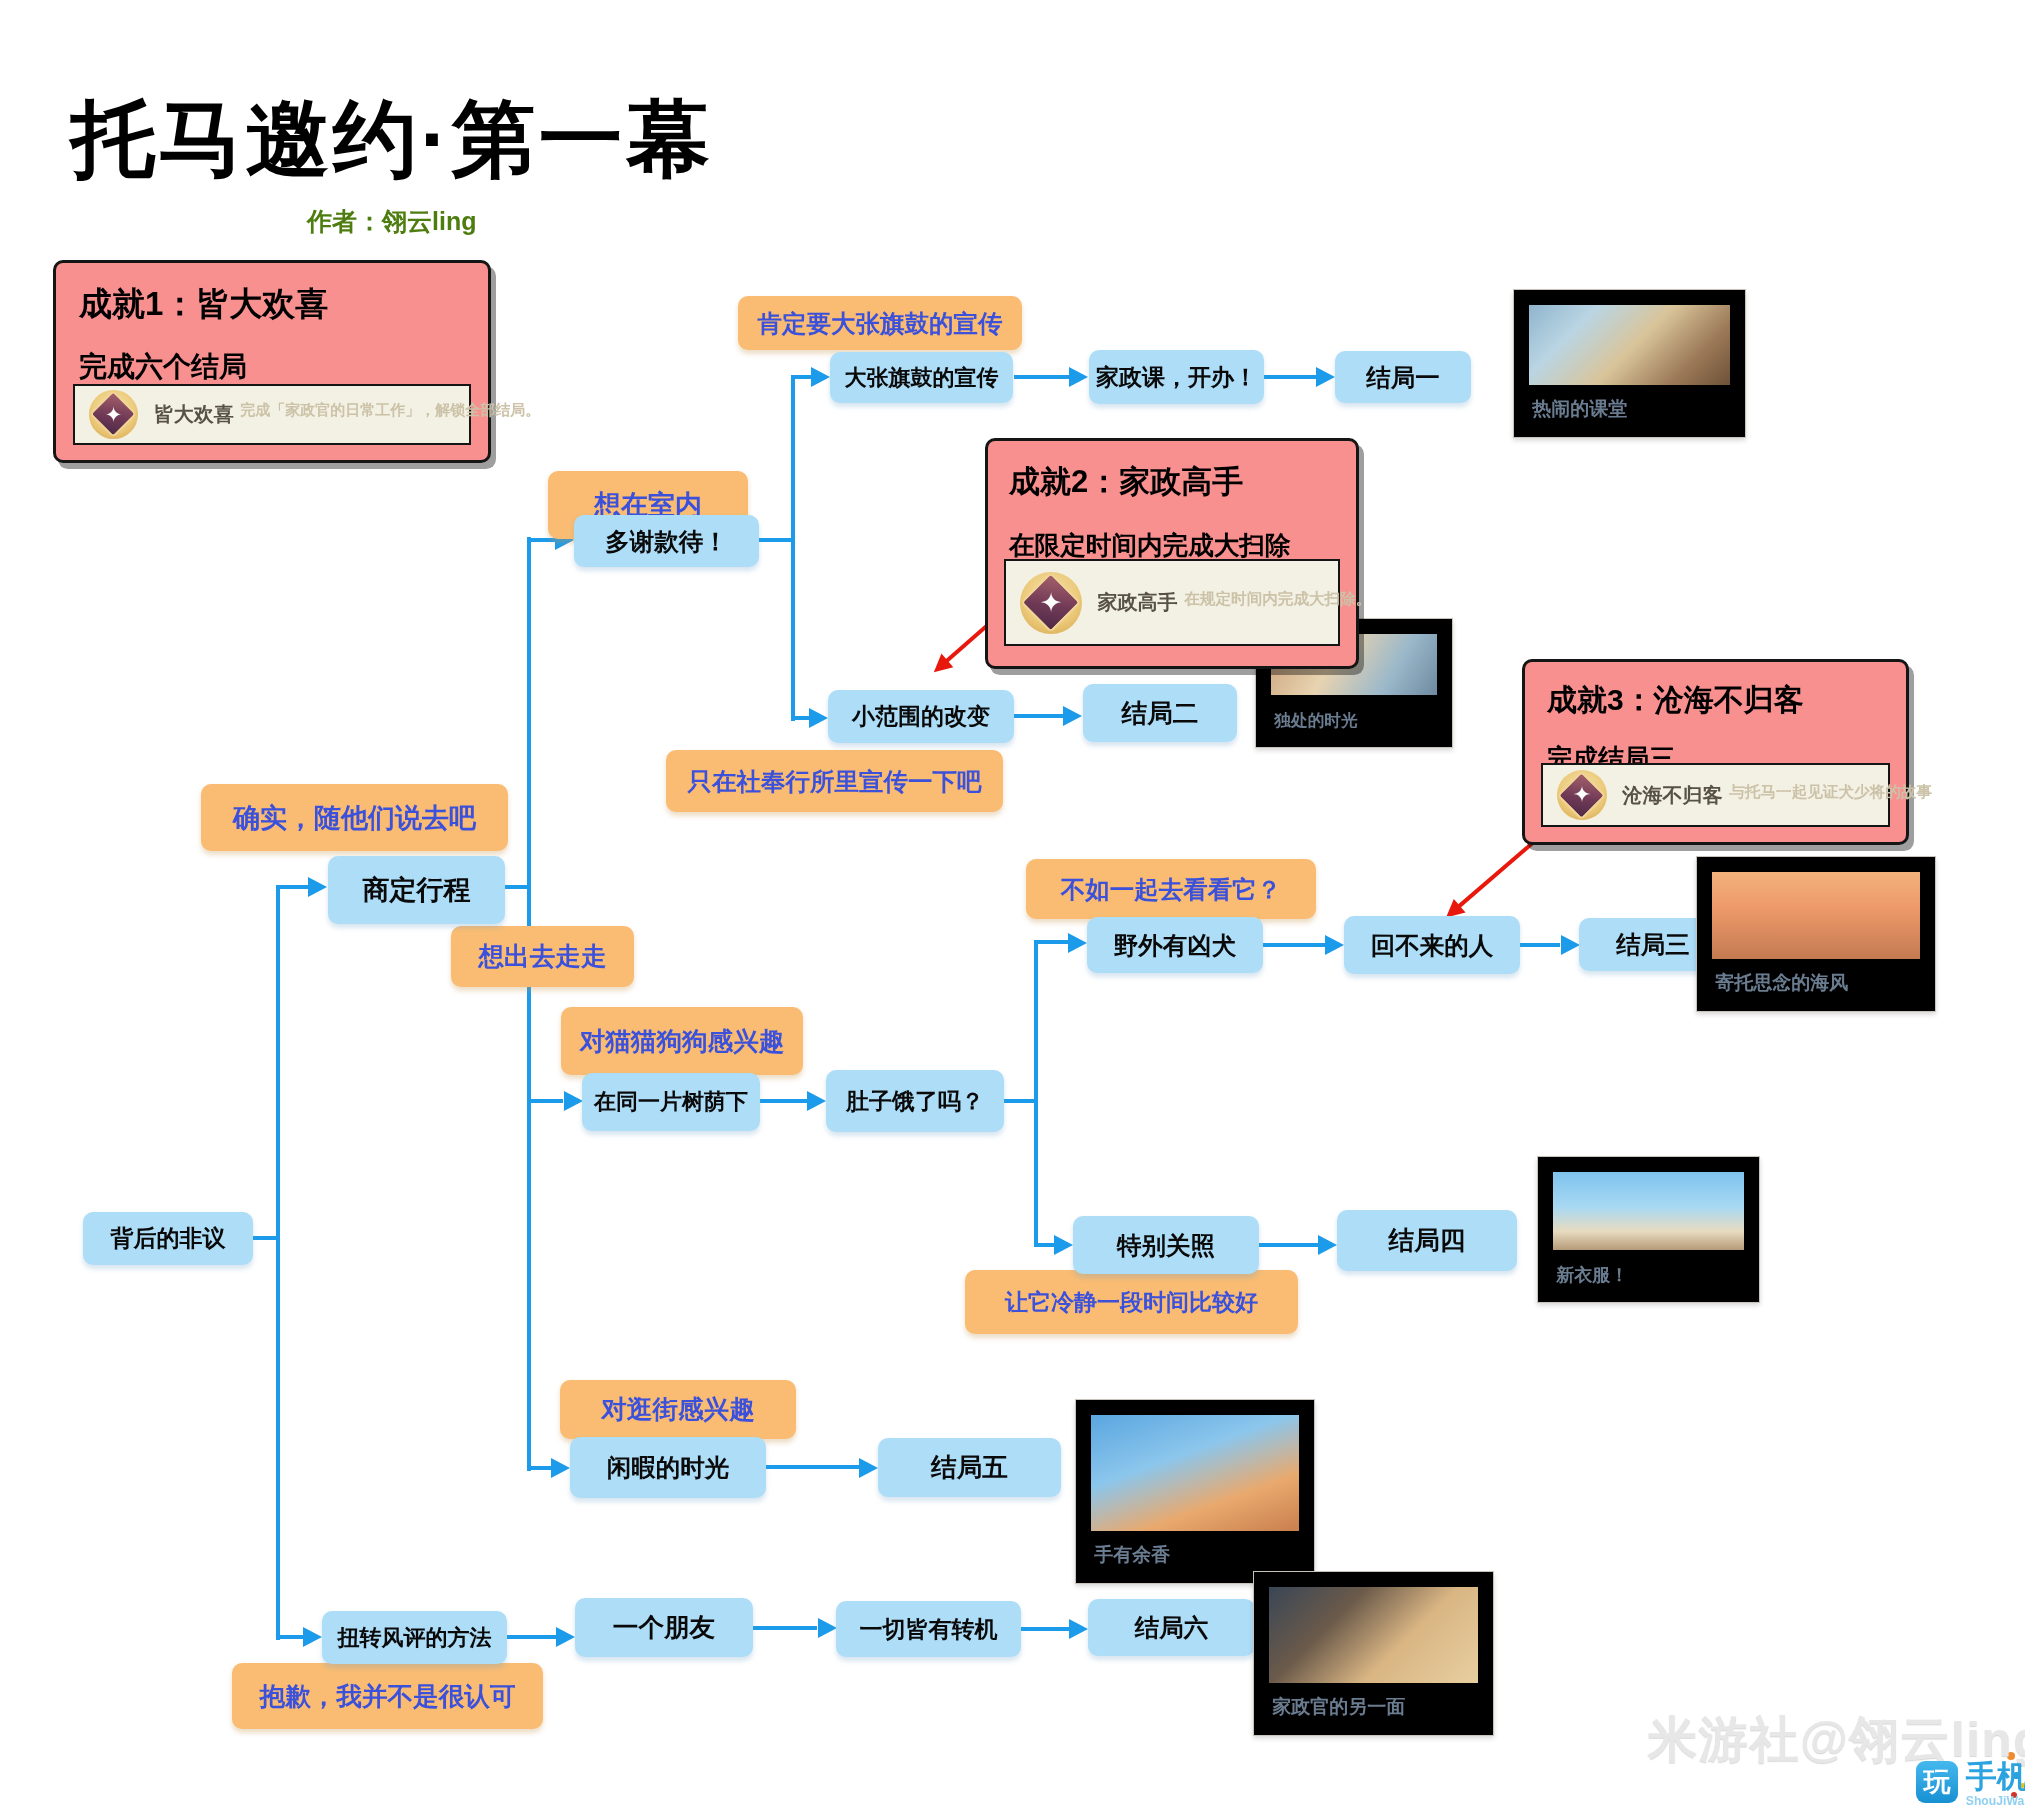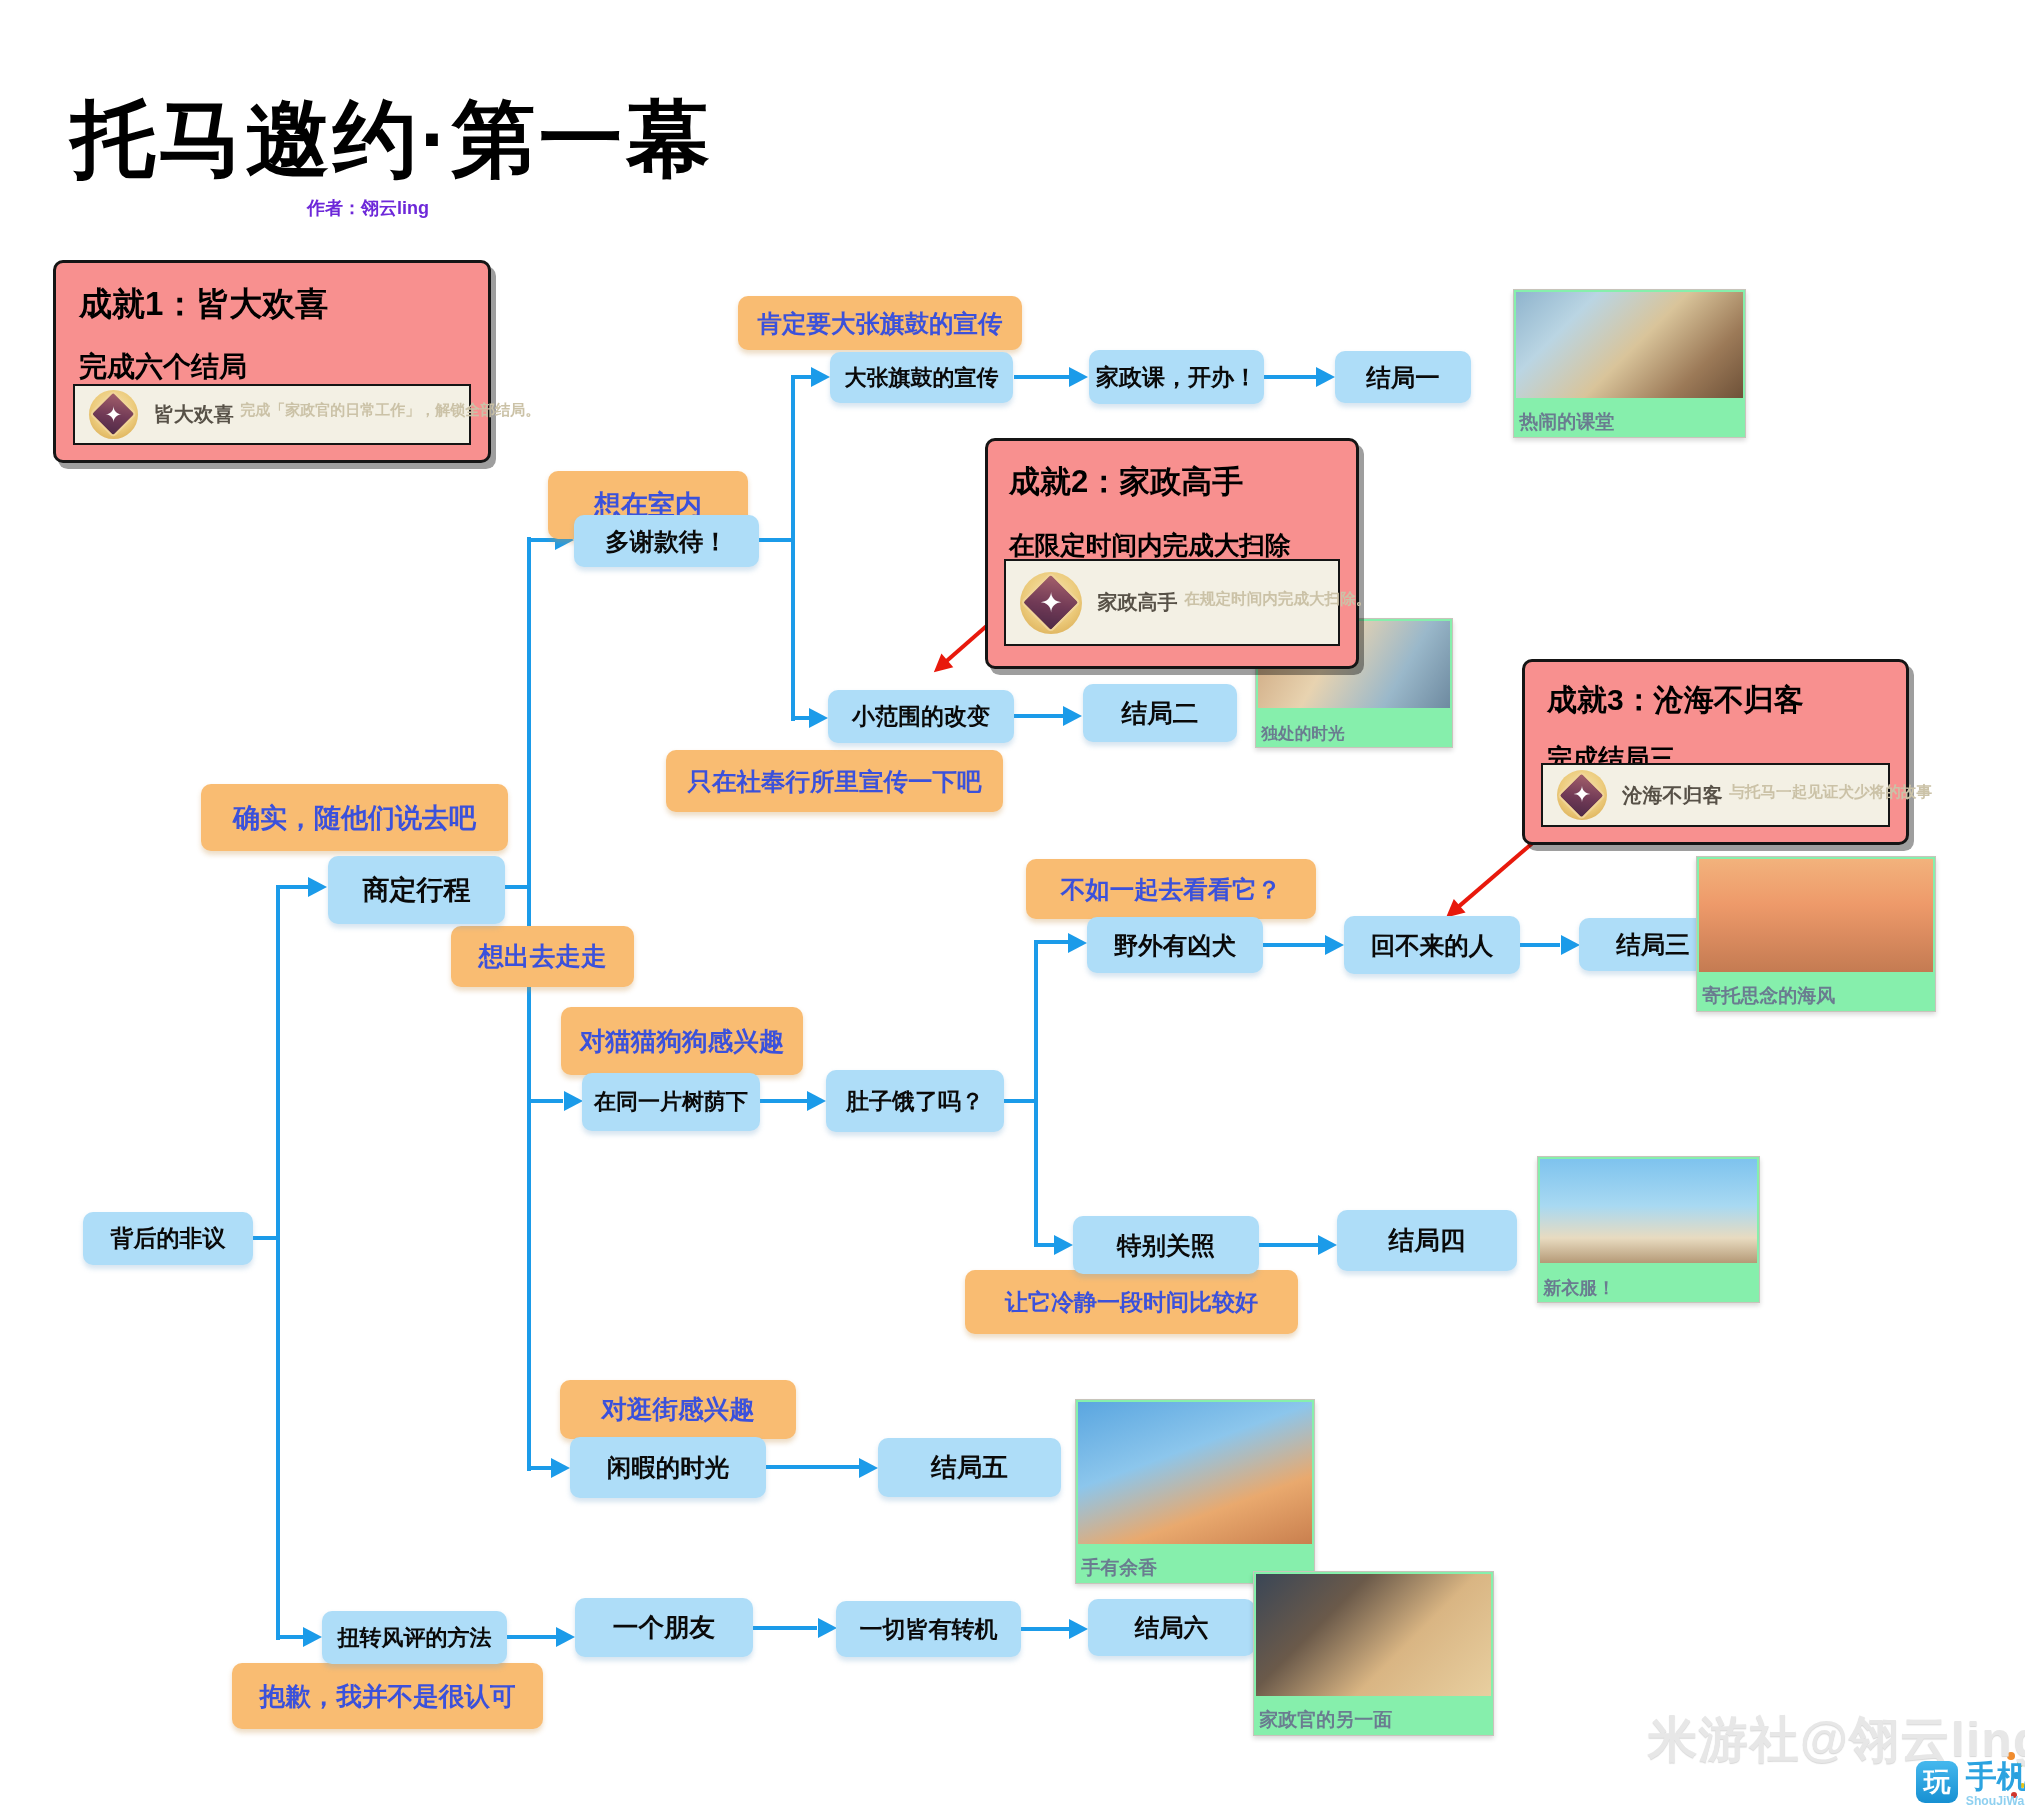--- a/index.html
+++ b/index.html
@@ -31,41 +31,41 @@
   .badge .bt{font-weight:700;color:#575147;white-space:nowrap;}
   .badge .bd{font-weight:600;color:#CBC2A7;white-space:nowrap;}
   .emblem{position:relative;flex:0 0 auto;}
   .em-ring{position:absolute;inset:0;border-radius:50%;
     background:radial-gradient(circle at 50% 40%,#f7e7b1,#eccb7c 55%,#d5a348 100%);}
   .em-dia{position:absolute;inset:15%;transform:rotate(45deg);border-radius:4.4px;
     background:linear-gradient(145deg,#a4606b,#713a56 55%,#4e2a47);border:2.2px solid #f1d497;}
   .em-star{position:absolute;inset:0;display:flex;align-items:center;justify-content:center;
     color:#fff;font-style:normal;font-weight:400;}
 
-  .photo{position:absolute;background:#86efac;border:1.7px solid #C8C4BB;z-index:4;
-    display:flex;flex-direction:column;padding:2px;box-sizing:border-box;
+  .photo{position:absolute;background:#000000;border:1.7px solid #C8C4BB;z-index:4;
+    display:flex;flex-direction:column;padding:15px;box-sizing:border-box;
     box-shadow:0 2.8px 5px rgba(0,0,0,.16);}
   .photo .pic{flex:1;}
   .photo .cap{height:31px;display:flex;align-items:flex-end;font-weight:700;color:#6A7C90;
     padding:5.6px 3.3px 0;white-space:nowrap;}
   .pic1{background:linear-gradient(135deg,#8fb4cd,#bad5e3 25%,#d9c49a 52%,#9c7a58 78%,#6e5138);}
   .pic2{background:linear-gradient(120deg,#caa27a,#e8d3b0 38%,#9ab8ca 72%,#6e8aa0);}
   .pic3{background:linear-gradient(180deg,#f2b27c,#ee9a6a 40%,#d98a5e 70%,#c47b52);}
   .pic4{background:linear-gradient(180deg,#7ec3ee,#a8d9f2 45%,#e8dbc0 76%,#b59a77);}
   .pic5{background:linear-gradient(160deg,#5aa6e0,#8cc6ec 38%,#e9a96e 70%,#c97f4e);}
   .pic6{background:linear-gradient(135deg,#3a4656,#6b5a4a 32%,#d9b583 62%,#e8cfa0);}
 
   .redline{position:absolute;height:3.9px;background:var(--red);transform-origin:0 50%;z-index:3;}
   .redline::after{content:"";position:absolute;right:-16.7px;top:50%;transform:translateY(-50%);
     width:0;height:0;border-top:9px solid transparent;border-bottom:9px solid transparent;
     border-left:18px solid var(--red);}
 
   #title{position:absolute;left:71px;top:83px;font-size:84px;font-weight:900;color:#000;
     letter-spacing:3.3px;white-space:nowrap;}
-  #author{position:absolute;left:307px;top:196px;font-size:18px;font-weight:700;color:#6d28d9;white-space:nowrap;}
+  #author{position:absolute;left:307px;top:205px;font-size:25px;font-weight:700;color:#4d7c0f;white-space:nowrap;}
 
   #watermark{position:absolute;left:1648px;top:1707px;font-size:49px;font-weight:700;
     color:#E7E7E7;text-shadow:0 1.1px 1.1px #d6d6d6;letter-spacing:1.7px;white-space:nowrap;z-index:6;}
   #sitelogo{position:absolute;left:1916px;top:1761px;display:flex;align-items:flex-start;gap:7.8px;z-index:7;}
   #sitelogo .sq{width:42px;height:42px;border-radius:9px;display:flex;align-items:center;justify-content:center;
     background:linear-gradient(180deg,#45b8ee,#1790d2);color:#fff;font-weight:900;font-size:27px;}
   #sitelogo .col{display:flex;flex-direction:column;line-height:1;}
   #sitelogo .nm{font-size:31px;font-weight:800;color:#2BA3E0;white-space:nowrap;}
   #sitelogo .dm{font-size:12.2px;font-weight:700;color:#8FD0F0;margin-top:3.3px;white-space:nowrap;}
   .dot{position:absolute;border-radius:50%;}

